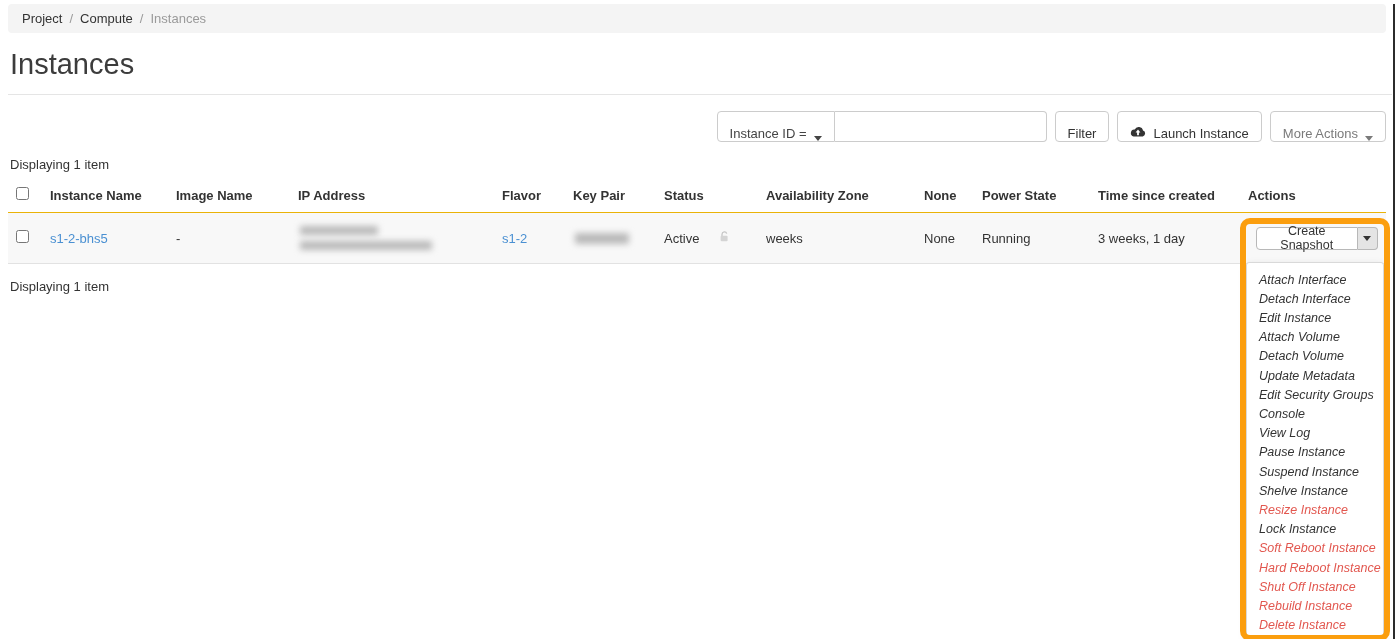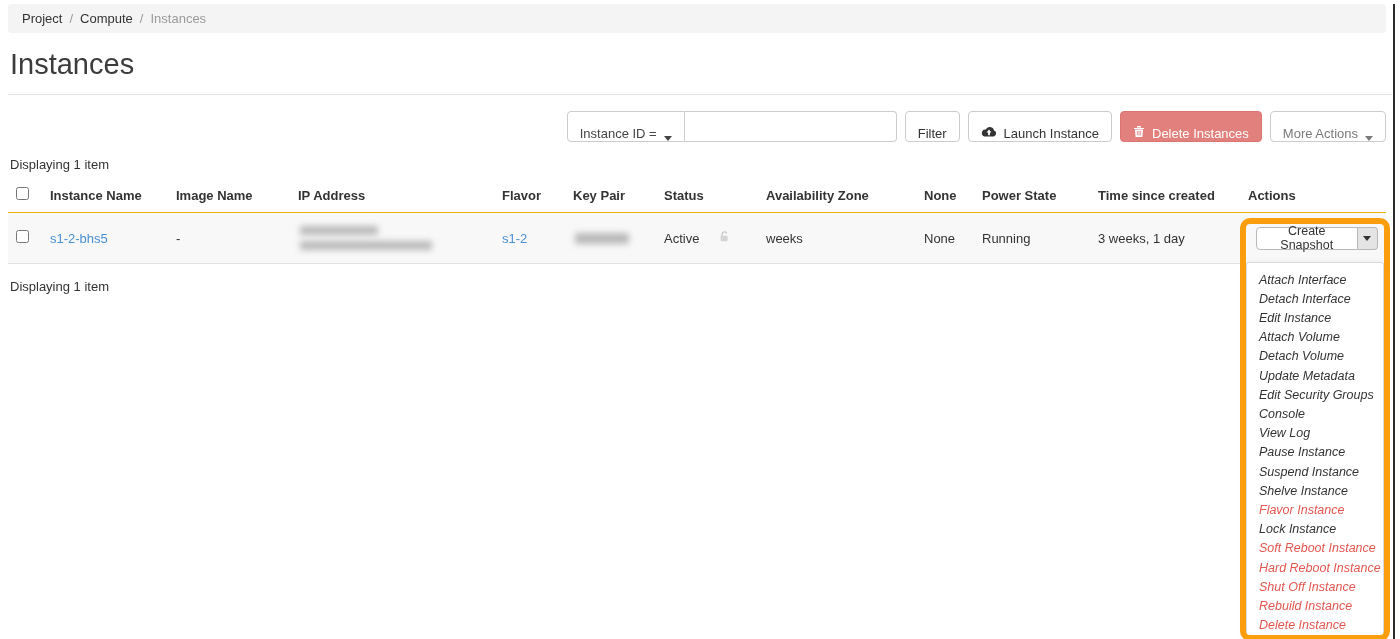--- a/index.html
+++ b/index.html
@@ -116,29 +116,20 @@
     </div>
     <button class="btn btn-filter">Filter</button>
     <button class="btn btn-launch">
       <span class="icon-svg">
         <svg width="16" height="12" viewBox="0 0 16 12">
             <path d="M13 4.6A4.4 4.4 0 0 0 4.7 3.5 3.5 3.5 0 0 0 3.6 10.4h9.2A3 3 0 0 0 13 4.6z" fill="#333"></path>
             <path d="M8 3.6 5.6 6.6h1.5v2.6h1.8V6.6h1.5z" fill="#fff"></path>
           </svg>
       </span>
       <span>Launch Instance</span>
-    </button>
-    <button class="btn btn-danger">
-      <span class="icon-svg">
-        <svg width="12" height="13" viewBox="0 0 12 13">
-            <path d="M1 3h10v1H1zM4 1h4v1.4H4zM2 4.6h8L9.4 12H2.6z" fill="#fff"></path>
-            <path d="M4.4 6v4.4M6 6v4.4M7.6 6v4.4" stroke="#e2807d" stroke-width=".8"></path>
-          </svg>
-      </span>
-      <span>Delete Instances</span>
     </button>
     <button class="btn btn-more">
       <span>More Actions</span>
       <span class="caret"></span>
     </button>
   </div>
 
   <div class="row-count">Displaying 1 item</div>
 
   <table class="instances-table">
@@ -215,21 +206,21 @@
                 <li class="menu-item">Edit Instance</li>
                 <li class="menu-item">Attach Volume</li>
                 <li class="menu-item">Detach Volume</li>
                 <li class="menu-item">Update Metadata</li>
                 <li class="menu-item">Edit Security Groups</li>
                 <li class="menu-item">Console</li>
                 <li class="menu-item">View Log</li>
                 <li class="menu-item">Pause Instance</li>
                 <li class="menu-item">Suspend Instance</li>
                 <li class="menu-item">Shelve Instance</li>
-                <li class="menu-item danger">Flavor Instance</li>
+                <li class="menu-item danger">Resize Instance</li>
                 <li class="menu-item">Lock Instance</li>
                 <li class="menu-item danger">Soft Reboot Instance</li>
                 <li class="menu-item danger">Hard Reboot Instance</li>
                 <li class="menu-item danger">Shut Off Instance</li>
                 <li class="menu-item danger">Rebuild Instance</li>
                 <li class="menu-item danger">Delete Instance</li>
               </ul>
           </div>
         </td>
       </tr>

